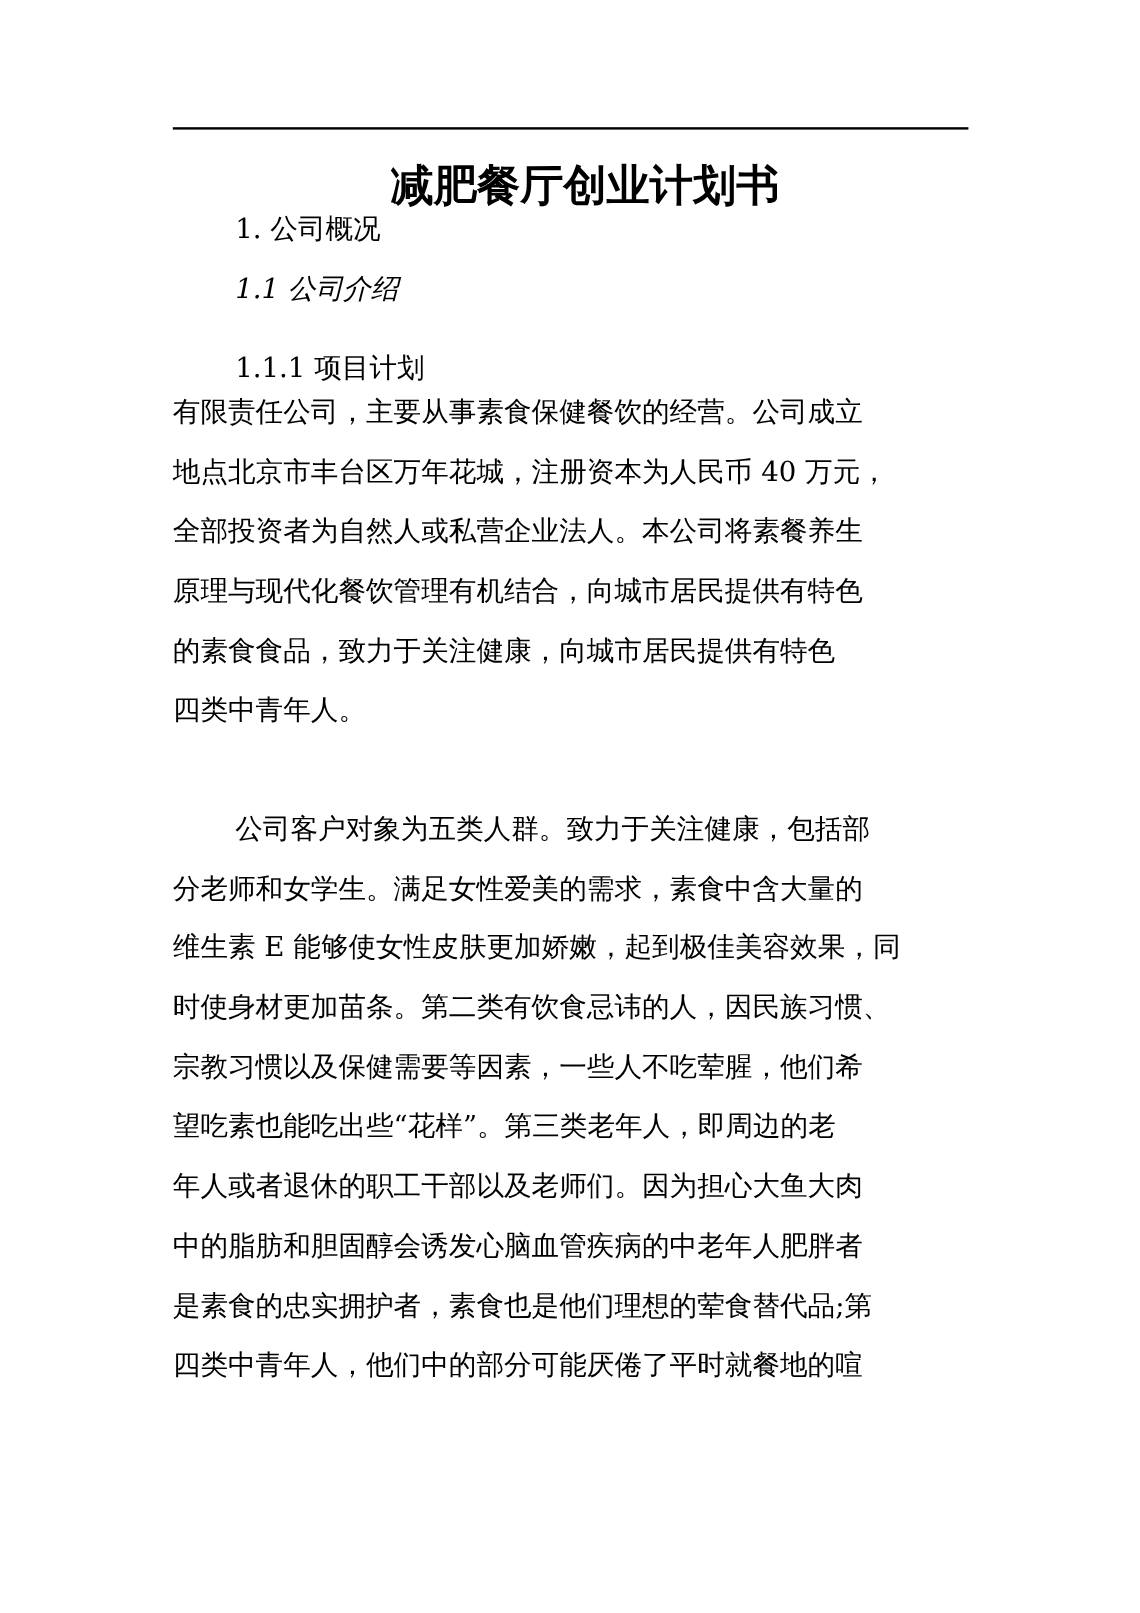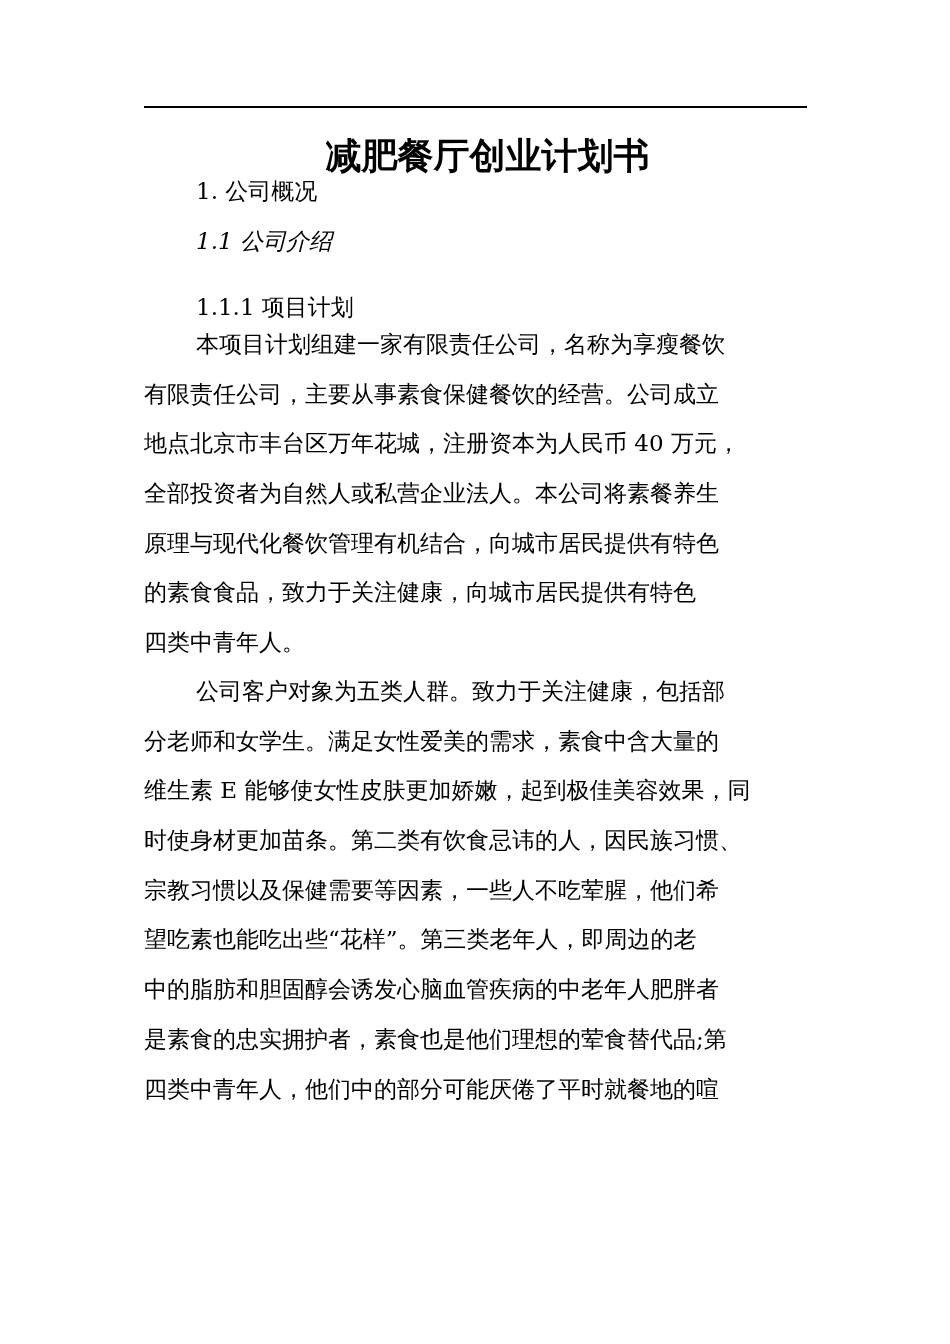--- a/index.html
+++ b/index.html
@@ -24,32 +24,32 @@
 
 <div class="rule"></div>
 
 <h1 class="title" style="margin:12px;">减肥餐厅创业计划书</h1>
 
 <div class="heading h1">1. 公司概况</div>
 <div class="heading h2">1.1 公司介绍</div>
 <div class="heading h3">1.1.1 项目计划</div>
 
 <div class="para p1">
-  <span class="line first">本项目计划组建一家有限责任公司，名称为享瘦餐饮</span>
   <span class="line">有限责任公司，主要从事素食保健餐饮的经营。公司成立</span>
   <span class="line">地点北京市丰台区万年花城，注册资本为人民币 40 万元，</span>
   <span class="line">全部投资者为自然人或私营企业法人。本公司将素餐养生</span>
   <span class="line">原理与现代化餐饮管理有机结合，向城市居民提供有特色</span>
   <span class="line">的素食食品，致力于关注健康，向城市居民提供有特色</span>
   <span class="line">四类中青年人。</span>
 </div>
 
 <div class="para p2">
   <span class="line first">公司客户对象为五类人群。致力于关注健康，包括部</span>
   <span class="line">分老师和女学生。满足女性爱美的需求，素食中含大量的</span>
   <span class="line">维生素 E 能够使女性皮肤更加娇嫩，起到极佳美容效果，同</span>
   <span class="line">时使身材更加苗条。第二类有饮食忌讳的人，因民族习惯、</span>
   <span class="line">宗教习惯以及保健需要等因素，一些人不吃荤腥，他们希</span>
   <span class="line">望吃素也能吃出些“花样”。第三类老年人，即周边的老</span>
+  <span class="line">年人或者退休的职工干部以及老师们。因为担心大鱼大肉</span>
   <span class="line">中的脂肪和胆固醇会诱发心脑血管疾病的中老年人肥胖者</span>
   <span class="line">是素食的忠实拥护者，素食也是他们理想的荤食替代品;第</span>
   <span class="line">四类中青年人，他们中的部分可能厌倦了平时就餐地的喧</span>
 </div>
 
 </body></html>

